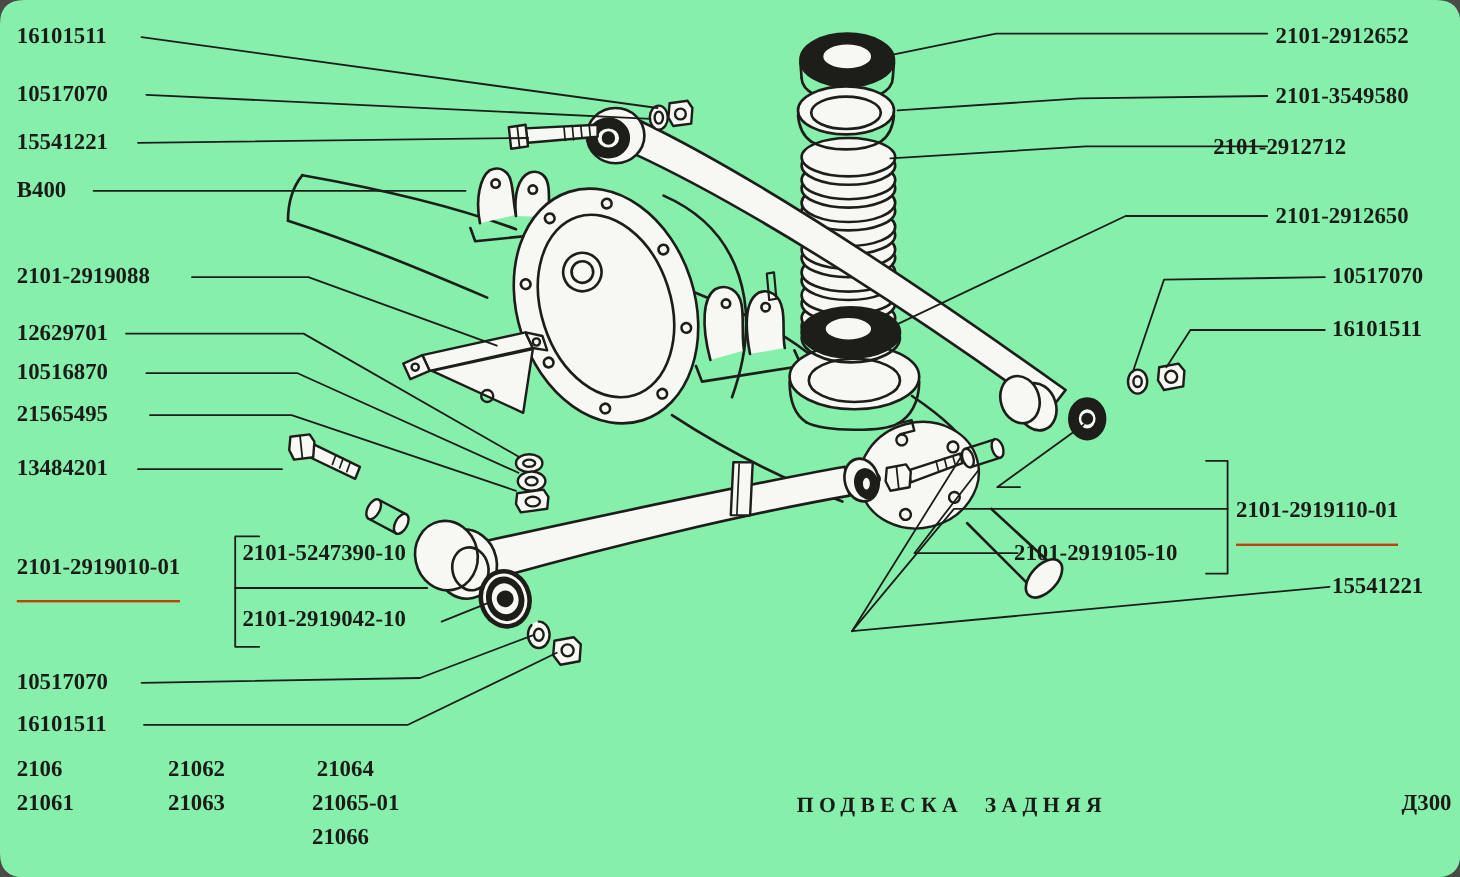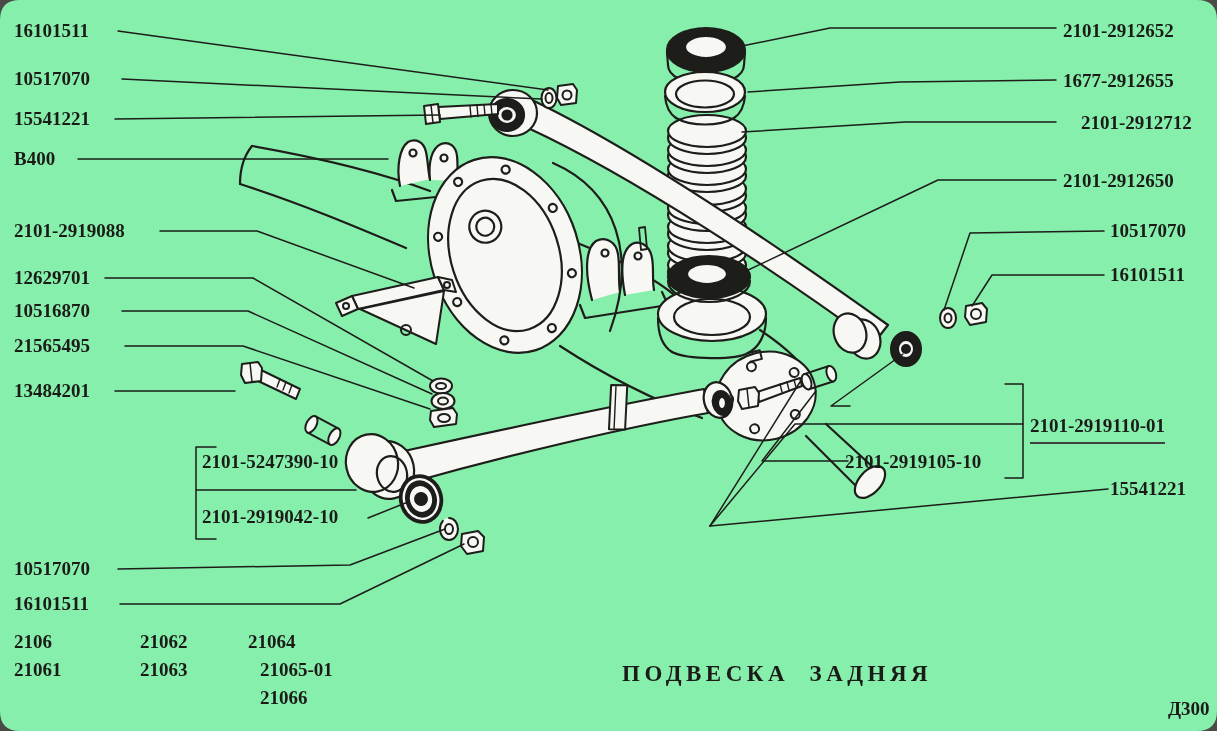--- a/index.html
+++ b/index.html
@@ -1,22 +1,22 @@
 <!DOCTYPE html>
 <html><head>
 <meta charset="utf-8">
 <style>
   html,body{margin:0;padding:0;background:#e8e8e6;}
   #page{position:relative;width:1217px;height:731px;background:#86efac;overflow:hidden;
         font-family:Liberation Serif, serif;color:#1b1b18;}
   #drawing{position:absolute;left:0;top:0;width:1217px;height:731px;}
   .lbl{position:absolute;font-size:19px;font-weight:bold;line-height:21px;white-space:pre;
        letter-spacing:0px;color:#1b1b18;}
-  .lbl.u{border-bottom:2px solid #404040;padding-bottom:6px;}
-  .title{position:absolute;font-size:23px;font-weight:bold;letter-spacing:4.5px;white-space:pre;}
+  .lbl.u{border-bottom:2px solid #c2410c;padding-bottom:17px;}
+  .title{position:absolute;font-size:18px;font-weight:bold;letter-spacing:4.5px;white-space:pre;margin-left:42px;}
 </style>
 </head>
 <body>
 
 <div id="page">
 
 <svg id="drawing" viewBox="0 0 1217 731" xmlns="http://www.w3.org/2000/svg">
   <g stroke="#1d1d1a" stroke-width="2.2" fill="none" stroke-linecap="round" stroke-linejoin="round">
 
     <g>
@@ -259,39 +259,40 @@
 
 <div class="lbl" style="left:14px;top:20px">16101511</div>
 <div class="lbl" style="left:14px;top:68px">10517070</div>
 <div class="lbl" style="left:14px;top:108px">15541221</div>
 <div class="lbl" style="left:14px;top:148px">В400</div>
 <div class="lbl" style="left:14px;top:220px">2101-2919088</div>
 <div class="lbl" style="left:14px;top:267px">12629701</div>
 <div class="lbl" style="left:14px;top:300px">10516870</div>
 <div class="lbl" style="left:14px;top:335px">21565495</div>
 <div class="lbl" style="left:14px;top:380px">13484201</div>
+<div class="lbl u" style="left:14px;top:462px">2101-2919010-01</div>
 <div class="lbl" style="left:202px;top:451px">2101-5247390-10</div>
 <div class="lbl" style="left:202px;top:506px">2101-2919042-10</div>
 <div class="lbl" style="left:14px;top:558px">10517070</div>
 <div class="lbl" style="left:14px;top:593px">16101511</div>
 
 <div class="lbl" style="left:1063px;top:20px">2101-2912652</div>
-<div class="lbl" style="left:1063px;top:70px">1677-2912655</div>
-<div class="lbl" style="left:1081px;top:112px">2101-2912712</div>
+<div class="lbl" style="left:1063px;top:70px">2101-3549580</div>
+<div class="lbl" style="left:1011px;top:112px">2101-2912712</div>
 <div class="lbl" style="left:1063px;top:170px">2101-2912650</div>
 <div class="lbl" style="left:1110px;top:220px">10517070</div>
 <div class="lbl" style="left:1110px;top:264px">16101511</div>
 <div class="lbl u" style="left:1030px;top:415px">2101-2919110-01</div>
 <div class="lbl" style="left:845px;top:451px">2101-2919105-10</div>
 <div class="lbl" style="left:1110px;top:478px">15541221</div>
 
 <div class="lbl" style="left:14px;top:631px">2106</div>
 <div class="lbl" style="left:14px;top:659px">21061</div>
 <div class="lbl" style="left:140px;top:631px">21062</div>
 <div class="lbl" style="left:140px;top:659px">21063</div>
-<div class="lbl" style="left:248px;top:631px">21064</div>
+<div class="lbl" style="left:264px;top:631px">21064</div>
 <div class="lbl" style="left:260px;top:659px">21065-01</div>
 <div class="lbl" style="left:260px;top:687px">21066</div>
 
 <div class="title" style="left:622px;top:661px">ПОДВЕСКА  ЗАДНЯЯ</div>
-<div class="lbl" style="left:1168px;top:698px">Д300</div>
+<div class="lbl" style="left:1168px;top:659px">Д300</div>
 
 </div>
 
 </body></html>

